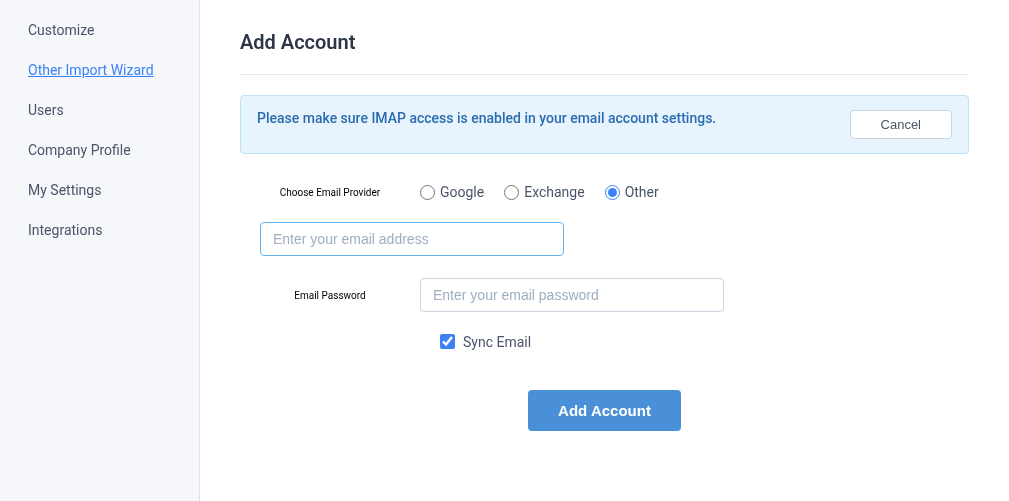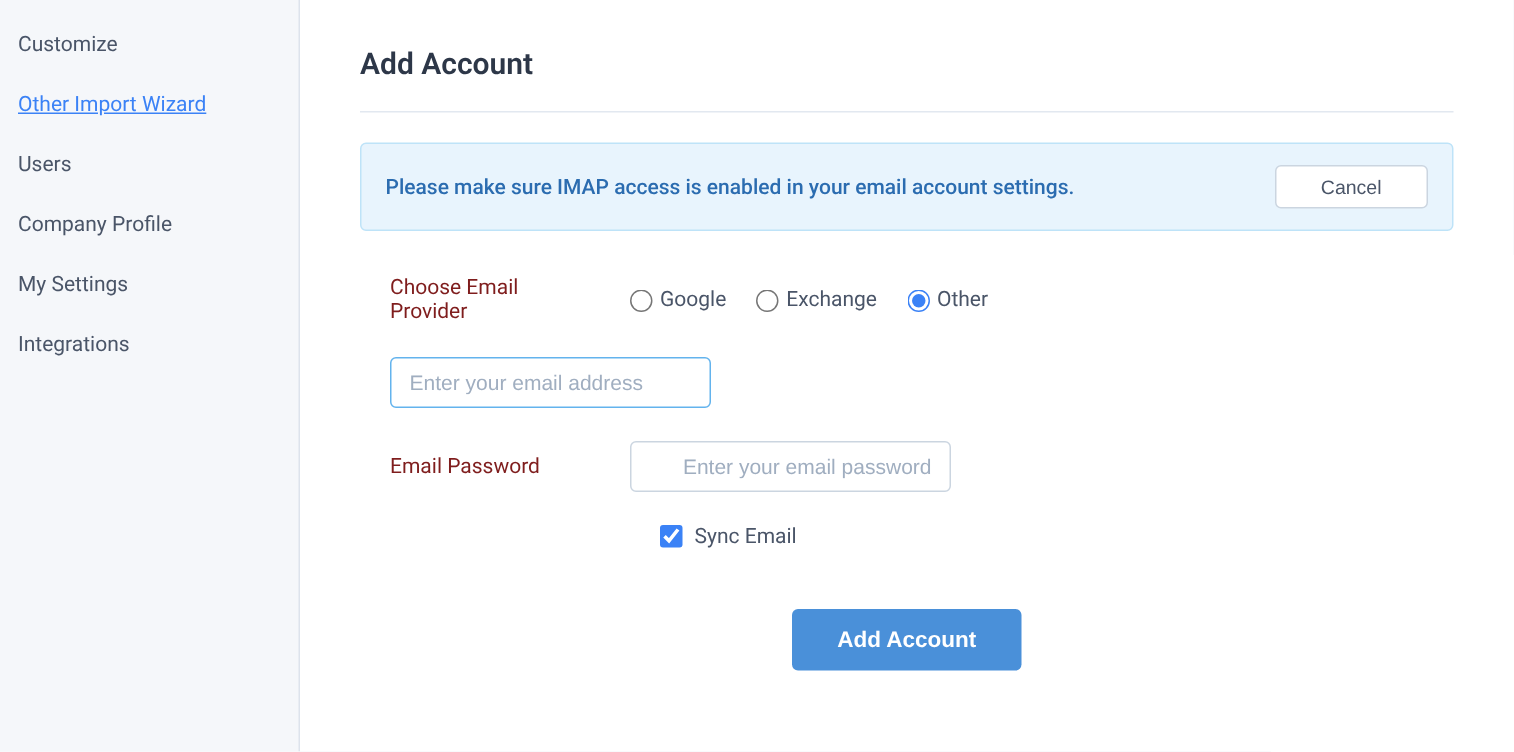--- a/index.html
+++ b/index.html
@@ -17,21 +17,21 @@
     .sidebar {
       width: 200px;
       background: #f5f7fa;
       border-right: 1px solid #dde3ec;
       display: flex;
       flex-direction: column;
       padding-top: 10px;
       flex-shrink: 0;
     }
     .sidebar-item {
-      padding: 12px 12px;
+      padding: 12px 28px;
       color: #4a5568;
       cursor: pointer;
       font-size: 14px;
       display: flex;
       align-items: flex-start;
       justify-content: space-between;
     }
     .sidebar-item.active {
       color: #3b82f6;
       font-weight: 600;
@@ -66,21 +66,21 @@
       margin-bottom: 20px;
     }
 
     
     .info-banner {
       background: #e8f4fd;
       border: 1px solid #bee3f8;
       border-radius: 4px;
       padding: 14px 16px;
       display: flex;
-      align-items: center;
+      align-items: flex-start;
       justify-content: space-between;
       margin-bottom: 30px;
     }
     .info-banner-text {
       color: #2b6cb0;
       font-size: 14px;
       font-weight: 500;
     }
     .cancel-button {
       background: #fff;
@@ -98,23 +98,23 @@
     }
 
     .form-row {
       display: flex;
       align-items: center;
       margin-bottom: 22px;
     }
 
     .form-label {
       width: 160px;
-      text-align: left;
-      color: #7f1d1d;
-      font-size: 14px;
+      text-align: center;
+      color: #000000;
+      font-size: 10px;
       padding-right: 20px;
       flex-shrink: 0;
     }
 
     
     .radio-group {
       display: flex;
       align-items: center;
       gap: 20px;
     }
@@ -130,34 +130,33 @@
       height: 15px;
       cursor: pointer;
     }
     .radio-label {
       color: #4a5568;
       font-size: 14px;
     }
 
     
     .text-input {
-      width: 214px;
+      width: 304px;
       padding: 8px 12px;
       border: 1px solid #63b3ed;
       border-radius: 4px;
       font-size: 14px;
       color: #4a5568;
       outline: none;
     }
     .text-input::placeholder {
       color: #a0aec0;
     }
     .text-input.password-field {
       border-color: #cbd5e0;
-      text-align: right;
     }
 
     
     .checkbox-row {
       display: flex;
       align-items: flex-start;
       gap: 8px;
       margin-left: 180px;
       margin-bottom: 30px;
     }

